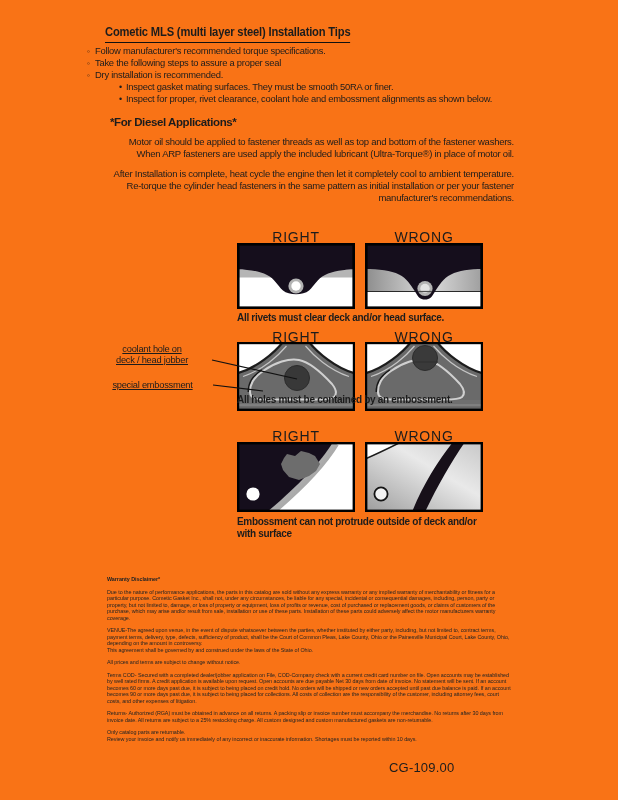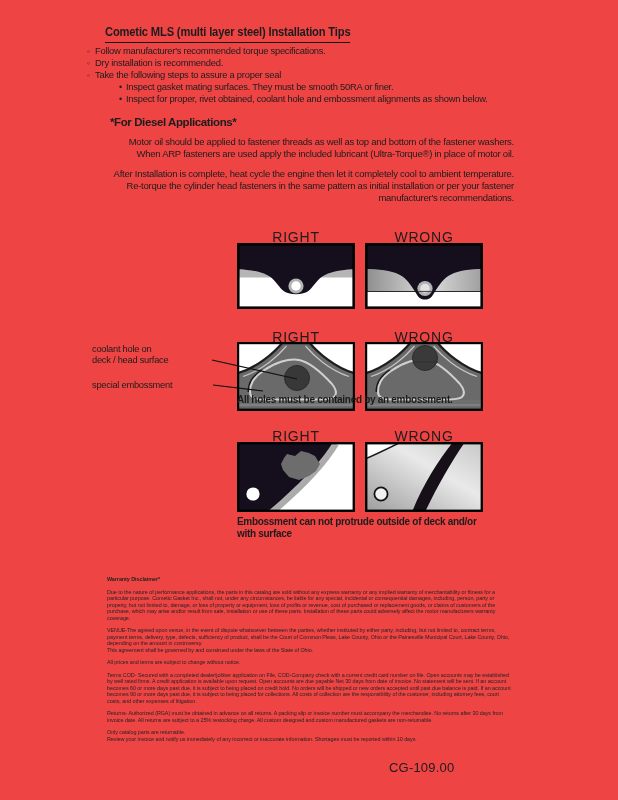--- a/index.html
+++ b/index.html
@@ -1,17 +1,17 @@
 <!DOCTYPE html>
 <html><head>
 <meta charset="utf-8">
 <style>
   html,body{margin:0;padding:0;background:#ffffff;}
   .page{
-    position:relative;width:618px;height:800px;background:#ef4444;overflow:hidden;
+    position:relative;width:618px;height:800px;background:#f97316;overflow:hidden;
     font-family:"Liberation Sans", sans-serif;color:#1c1c1c;
   }
   .abs{position:absolute;}
   
   .title{
     left:105px;top:24px;font-size:13px;font-weight:bold;letter-spacing:-.2px;
     transform:scaleX(.86);transform-origin:left top;
     border-bottom:1.6px solid #111;padding-bottom:3px;white-space:nowrap;
   }
   
@@ -23,43 +23,43 @@
   
   .diesel{left:110px;top:117px;width:404px;font-size:9.5px;letter-spacing:-.25px;line-height:11.9px;}
   .diesel h2{font-size:11.5px;font-weight:bold;letter-spacing:-.4px;margin:0 0 7px 0;}
   .diesel p{margin:0 0 8px 0;text-align:right;}
   .diesel p:last-child{margin:0;}
   
   .hdr{width:118px;text-align:center;font-size:14px;font-weight:500;letter-spacing:.8px;white-space:nowrap;}
   .panel{width:118px;background:#fff;}
   .panel svg{display:block;}
   .caption{font-size:10px;font-weight:bold;letter-spacing:-.3px;line-height:11.5px;}
-  .figlabel{font-size:9.3px;letter-spacing:-.25px;line-height:10.5px;text-align:left;}
+  .figlabel{font-size:9.3px;letter-spacing:-.25px;line-height:10.5px;text-align:center;text-decoration:underline;}
   .overlay{z-index:5;}
   
   .fineprint{left:107px;top:576px;width:406px;font-size:5.4px;line-height:6.5px;letter-spacing:-.05px;color:#242424;}
   .fineprint .fp-h{font-weight:bold;margin:0 0 6px 0;}
   .fineprint p{margin:0 0 6px 0;}
   .fineprint p.no-gap{margin-bottom:0;}
   
   .pagenum{left:389px;top:760px;font-size:13px;letter-spacing:.2px;}
 </style>
 </head>
 <body>
 
 <div class="page">
 
   <div class="abs title">Cometic MLS (multi layer steel) Installation Tips</div>
 
   <div class="abs bullets">
     <div class="b-item"><span class="b-marker">◦</span><span>Follow manufacturer's recommended torque specifications.</span></div>
+    <div class="b-item"><span class="b-marker">◦</span><span>Take the following steps to assure a proper seal</span></div>
     <div class="b-item"><span class="b-marker">◦</span><span>Dry installation is recommended.</span></div>
-    <div class="b-item"><span class="b-marker">◦</span><span>Take the following steps to assure a proper seal</span></div>
     <div class="b-item sub"><span class="b-marker">•</span><span>Inspect gasket mating surfaces.  They must be smooth 50RA or finer.</span></div>
-    <div class="b-item sub"><span class="b-marker">•</span><span>Inspect for proper, rivet obtained, coolant hole and embossment alignments as shown below.</span></div>
+    <div class="b-item sub"><span class="b-marker">•</span><span>Inspect for proper, rivet clearance, coolant hole and embossment alignments as shown below.</span></div>
   </div>
 
   <div class="abs diesel">
     <h2>*For Diesel Applications*</h2>
     <p>Motor oil should be applied to fastener threads as well as top and bottom of the fastener washers. When ARP fasteners are used apply the included lubricant (Ultra-Torque®) in place of motor oil.</p>
     <p>After Installation is complete, heat cycle the engine then let it completely cool to ambient temperature. Re-torque the cylinder head fasteners in the same pattern as initial installation or per your fastener manufacturer's recommendations.</p>
   </div>
 
   <div class="abs hdr" style="left:237px;top:229px">RIGHT</div>
   <div class="abs hdr" style="left:365px;top:229px">WRONG</div>
@@ -86,27 +86,28 @@
       <rect x="0" y="0" width="118" height="66" fill="#ffffff"></rect>
       <rect x="2" y="26" width="114" height="22.5" fill="url(#gw1)"></rect>
       <line x1="2" y1="48.5" x2="116" y2="48.5" stroke="#2a2a2a" stroke-width="1"></line>
       <path d="M0 0 H118 V26 C104 26 94 27.5 86 31.5 C78 35.5 75 41 70 48.5 C66.5 54.5 65 56.5 60 56.5 C55 56.5 53.5 54.5 50 48.5 C45 41 42 35.5 34 31.5 C26 27.5 14 26 0 26 Z" fill="#150e1c"></path>
       <circle cx="60" cy="45.5" r="7.6" fill="#b3b3b3"></circle>
       <circle cx="60" cy="45.5" r="4.7" fill="#e3e3e3"></circle>
       <line x1="53" y1="48.5" x2="67" y2="48.5" stroke="#4d4d4d" stroke-width="1.2"></line>
       <rect x="1.3" y="1.3" width="115.4" height="63.4" fill="none" stroke="#000000" stroke-width="2.6"></rect>
     </svg>
   </div>
+  <div class="abs caption" style="left:237px;top:312px;width:250px">All rivets must clear deck and/or head surface.</div>
 
   <div class="abs hdr" style="left:237px;top:329px">RIGHT</div>
   <div class="abs hdr" style="left:365px;top:329px">WRONG</div>
 
   <div class="abs figlabel" style="left:92px;top:344px;width:120px">
     <div>coolant hole on</div>
-    <div>deck / head surface</div>
+    <div>deck / head jobber</div>
   </div>
   <div class="abs figlabel" style="left:92px;top:380px;width:121px">special embossment</div>
 
   <svg class="abs overlay" style="left:205px;top:352px" width="105" height="45">
     <line x1="7" y1="8" x2="92" y2="27" stroke="#111111" stroke-width="1.2"></line>
     <line x1="8" y1="33" x2="58" y2="39" stroke="#111111" stroke-width="1.2"></line>
   </svg>
 
   <div class="abs panel" style="left:237px;top:342px">
     <svg width="118" height="69" viewBox="0 0 118 69">

